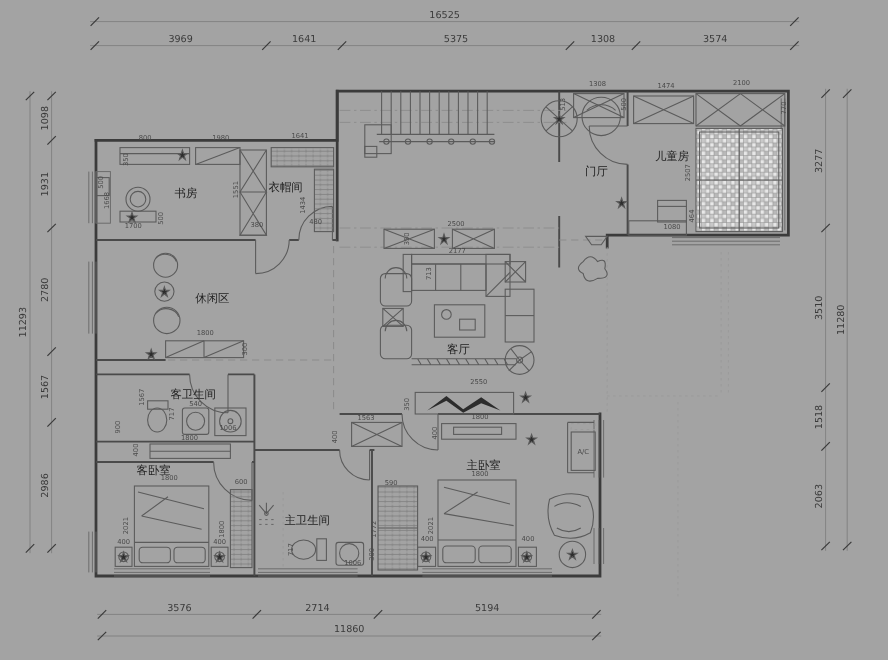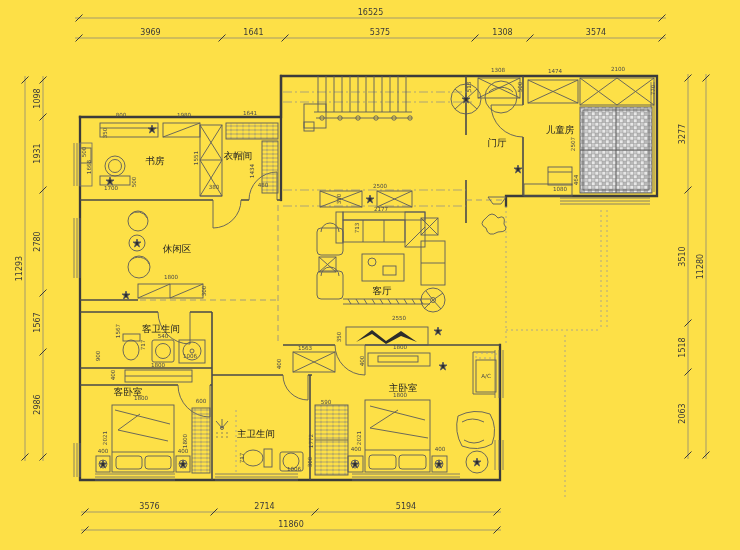--- a/index.html
+++ b/index.html
@@ -1,16 +1,16 @@
 <!DOCTYPE html>
 <html><head>
 <meta charset="utf-8">
 <style>
   html,body{margin:0;padding:0;background:#ffffff;}
-  .page{position:relative;width:740px;height:550px;background:#fde047;overflow:hidden;
+  .page{position:relative;width:740px;height:550px;background:#a3a3a3;overflow:hidden;
         font-family:"DejaVu Sans","Liberation Sans",sans-serif;text-decoration:underline;}
   svg text{font-family:"DejaVu Sans","Liberation Sans",sans-serif;fill:#3a3a3a;}
   .dimtxt{font-size:8px;}
   .innertxt{font-size:5.6px;fill:#4a4a4a;}
   .roomtxt{font-size:9.5px;fill:#222;}
   .wall{stroke:#3b3b3b;stroke-width:2.3;fill:none;stroke-linecap:square;}
   .wall2{stroke:#4a4a4a;stroke-width:1.6;fill:none;}
   .thin{stroke:#6a6a6a;stroke-width:.8;fill:none;}
   .furn{stroke:#5b5b5b;stroke-width:.9;fill:none;}
   .dimline{stroke:#7c7c7c;stroke-width:.7;fill:none;}

